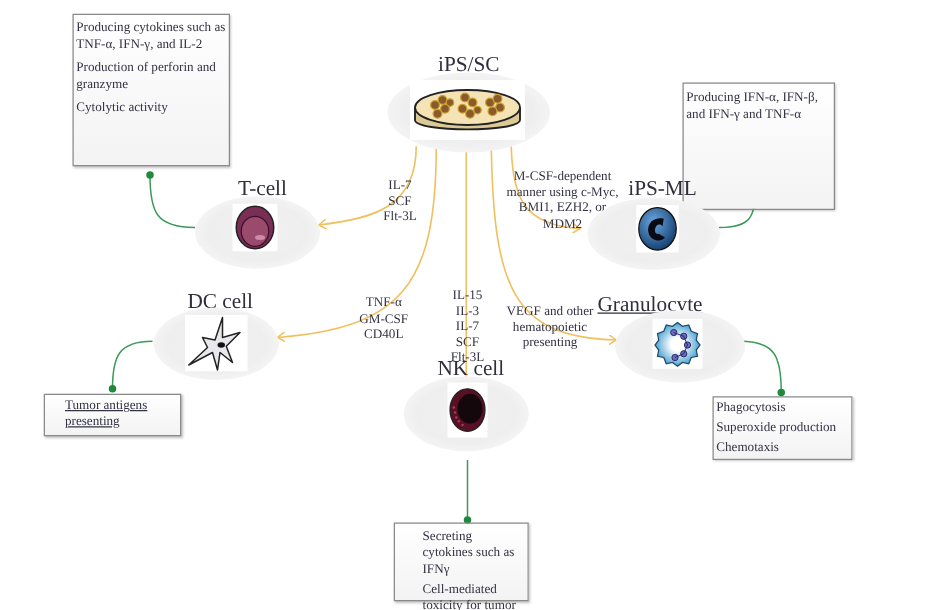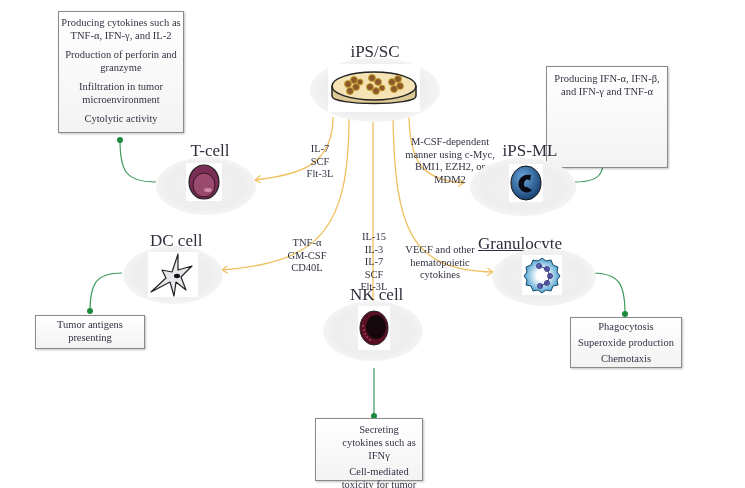--- a/index.html
+++ b/index.html
@@ -3,21 +3,21 @@
 <meta charset="utf-8">
 <style>
   html, body { margin:0; padding:0; background:#ffffff; }
   body { width:745px; height:488px; position:relative; overflow:hidden;
          font-family:"Liberation Serif","DejaVu Serif",serif; color:#3a3a4a; }
   svg.connectors { position:absolute; left:0; top:0; width:745px; height:488px; }
   .halo { position:absolute; border-radius:50%;
           background:radial-gradient(ellipse at center, #f2f2f2 0%, #eeeeee 55%, #f7f7f7 80%, rgba(255,255,255,0) 100%); }
   .cell-label { position:absolute; font-size:17px; text-align:center; white-space:nowrap; color:#2e2e3c; }
   .box { position:absolute; border:1px solid #8a8a8a; background:linear-gradient(#ffffff,#f3f3f3);
-         box-shadow:1px 1px 2px rgba(0,0,0,0.25); font-size:10.5px; line-height:13px; text-align:center;
+         box-shadow:1px 1px 2px rgba(0,0,0,0.25); font-size:10.5px; line-height:13px; 
          box-sizing:border-box; padding:3px 2px; color:#333344; }
   .box p { margin:0 0 6px 0; }
   .box p:last-child { margin-bottom:0; }
   .factor { position:absolute; font-size:10.5px; line-height:12.5px; text-align:center; color:#333344; white-space:nowrap; }
   .icon-wrap { position:absolute; background:#ffffff; }
 </style>
 </head>
 <body>
 
 <svg class="connectors" viewBox="0 0 745 488">
@@ -66,21 +66,20 @@
         <circle cx="70" cy="15" r="3.5"></circle>
         <circle cx="72" cy="22" r="3.5"></circle>
         <circle cx="66" cy="25" r="3.5"></circle>
     </g>
   </svg>
 </div>
 
 <div class="box" style="left:58px;top:11px;width:126px;height:122px;padding-top:4px;">
   <p>Producing cytokines such as TNF-α, IFN-γ, and IL-2</p>
   <p>Production of perforin and granzyme</p>
-  <p>Infiltration in tumor microenvironment</p>
   <p>Cytolytic activity</p>
 </div>
 <div class="cell-label" style="left:185px;top:141px;width:50px;">T-cell</div>
 <div class="halo" style="left:156px;top:157px;width:100px;height:58px;"></div>
 <div class="icon-wrap" style="left:186px;top:163px;width:36px;height:38px;">
   <svg width="36" height="38" viewBox="0 0 36 38">
     <ellipse cx="18" cy="19" rx="15" ry="17" fill="#7a2e55" stroke="#222" stroke-width="1.2"></ellipse>
     <ellipse cx="18" cy="22" rx="11" ry="12" fill="#9a4a6c" stroke="#3a1028" stroke-width="1"></ellipse>
     <ellipse cx="22" cy="27" rx="4" ry="2" fill="#d08aa8"></ellipse>
   </svg>
@@ -148,28 +147,28 @@
   <div>CD40L</div>
 </div>
 <div class="cell-label" style="left:150px;top:231px;width:50px;">DC cell</div>
 <div class="halo" style="left:123px;top:246px;width:100px;height:58px;"></div>
 <div class="icon-wrap" style="left:148px;top:252px;width:50px;height:45px;">
   <svg width="50" height="45" viewBox="0 0 50 45">
     <path d="M30,2 L30,18 L44,14 L33,25 L38,38 L28,30 L26,44 L22,30 L3,40 L18,26 L14,18 L24,20 Z" fill="#e8e8ec" stroke="#222" stroke-width="1.2" stroke-linejoin="round"></path>
     <ellipse cx="29" cy="24" rx="3" ry="2.2" fill="#111"></ellipse>
   </svg>
 </div>
-<div class="box" style="left:35px;top:315px;width:110px;height:34px;padding-top:2px;">
+<div class="box" style="left:35px;top:315px;width:110px;height:34px;padding-top:2px;text-decoration:underline;">
   <p style="padding:0 14px;">Tumor antigens presenting</p>
 </div>
 
 <div class="factor" style="left:395px;top:244px;width:90px;">
   <div>VEGF and other</div>
   <div>hematopoietic</div>
-  <div>cytokines</div>
+  <div>presenting</div>
 </div>
 <div class="cell-label" style="left:478px;top:234px;width:80px;text-decoration:underline;">Granulocyte</div>
 <div class="halo" style="left:492px;top:248px;width:104px;height:58px;"></div>
 <div class="icon-wrap" style="left:522px;top:255px;width:40px;height:40px;">
   <svg width="40" height="40" viewBox="0 0 40 40">
     <defs>
         <radialGradient id="gGr" cx="0.5" cy="0.5" r="0.5">
           <stop offset="0.3" stop-color="#ffffff"></stop>
           <stop offset="1" stop-color="#4aa0d0"></stop>
         </radialGradient>

